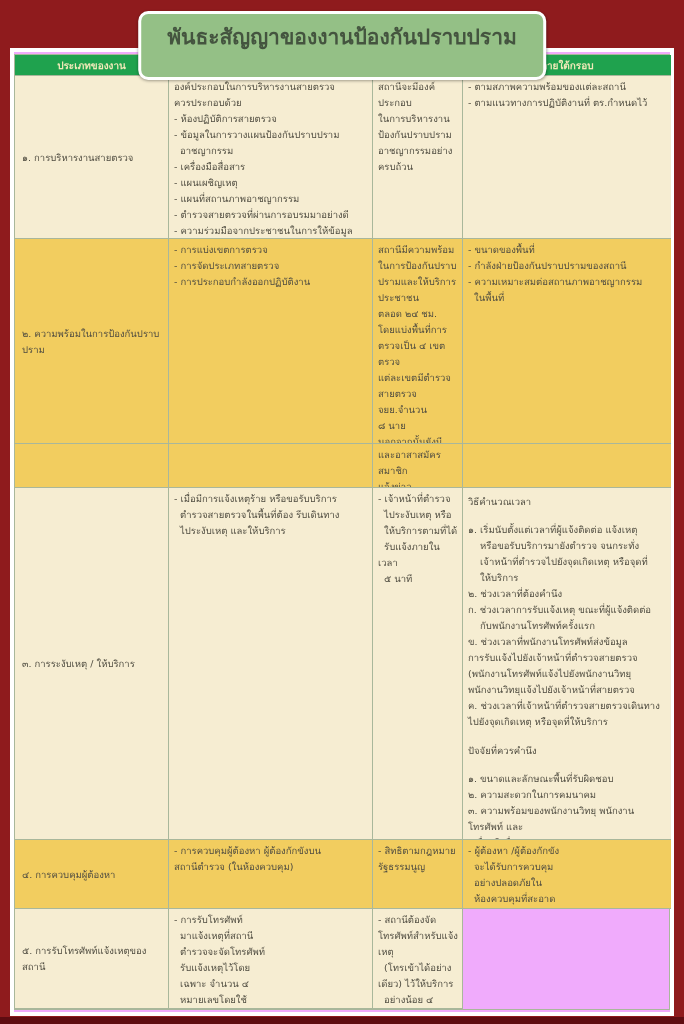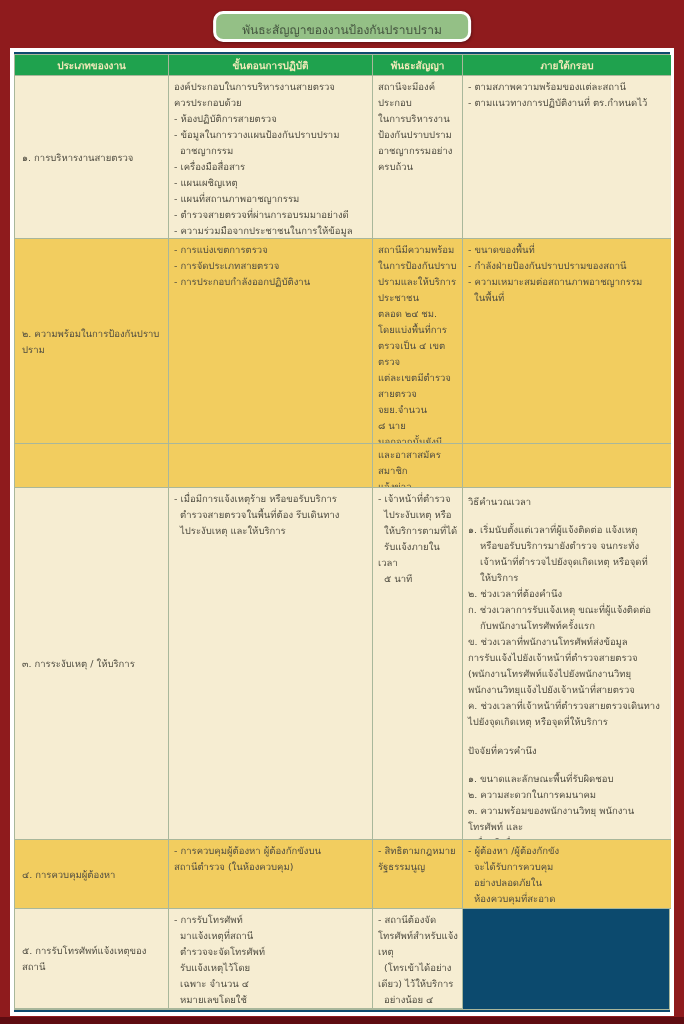--- a/index.html
+++ b/index.html
@@ -12,28 +12,28 @@
   }
   .bottom-strip {
     position:absolute; left:0; bottom:0; width:100%; height:7px;
     background:#5e0c11;
   }
   .frame {
     position:absolute; left:10px; top:48px; width:664px; height:968px;
     background:#ffffff; padding:4px;
   }
   .inner {
-    width:656px; height:960px; background:#0c4a6e; padding-top:2px;
+    width:656px; height:960px; background:#f0abfc; padding-top:2px;
   }
   .title-pill {
     position:absolute; left:50%; top:11px; transform:translateX(-50%);
     background:#94c086; border:3px solid #ffffff; border-radius:10px;
-    padding:6px 26px 0 26px; z-index:5;
+    padding:6px 26px 24px 26px; z-index:5;
     box-shadow:0 1px 3px rgba(0,0,0,0.35);
-    font-size:12px; font-weight:normal; color:#44543f; white-space:nowrap;
+    font-size:21px; font-weight:bold; color:#44543f; white-space:nowrap;
   }
   .tbl {
     display:grid; width:656px; height:956px;
     grid-template-columns:154px 204px 90px 208px;
     grid-template-rows:21px 163px 205px 44px 352px 69px minmax(0,1fr);
     border:1px solid #a9b79b;
   }
   .c {
     border-right:1px solid #a9b79b; border-bottom:1px solid #a9b79b;
     overflow:hidden; padding:3px 4px 2px 5px;

